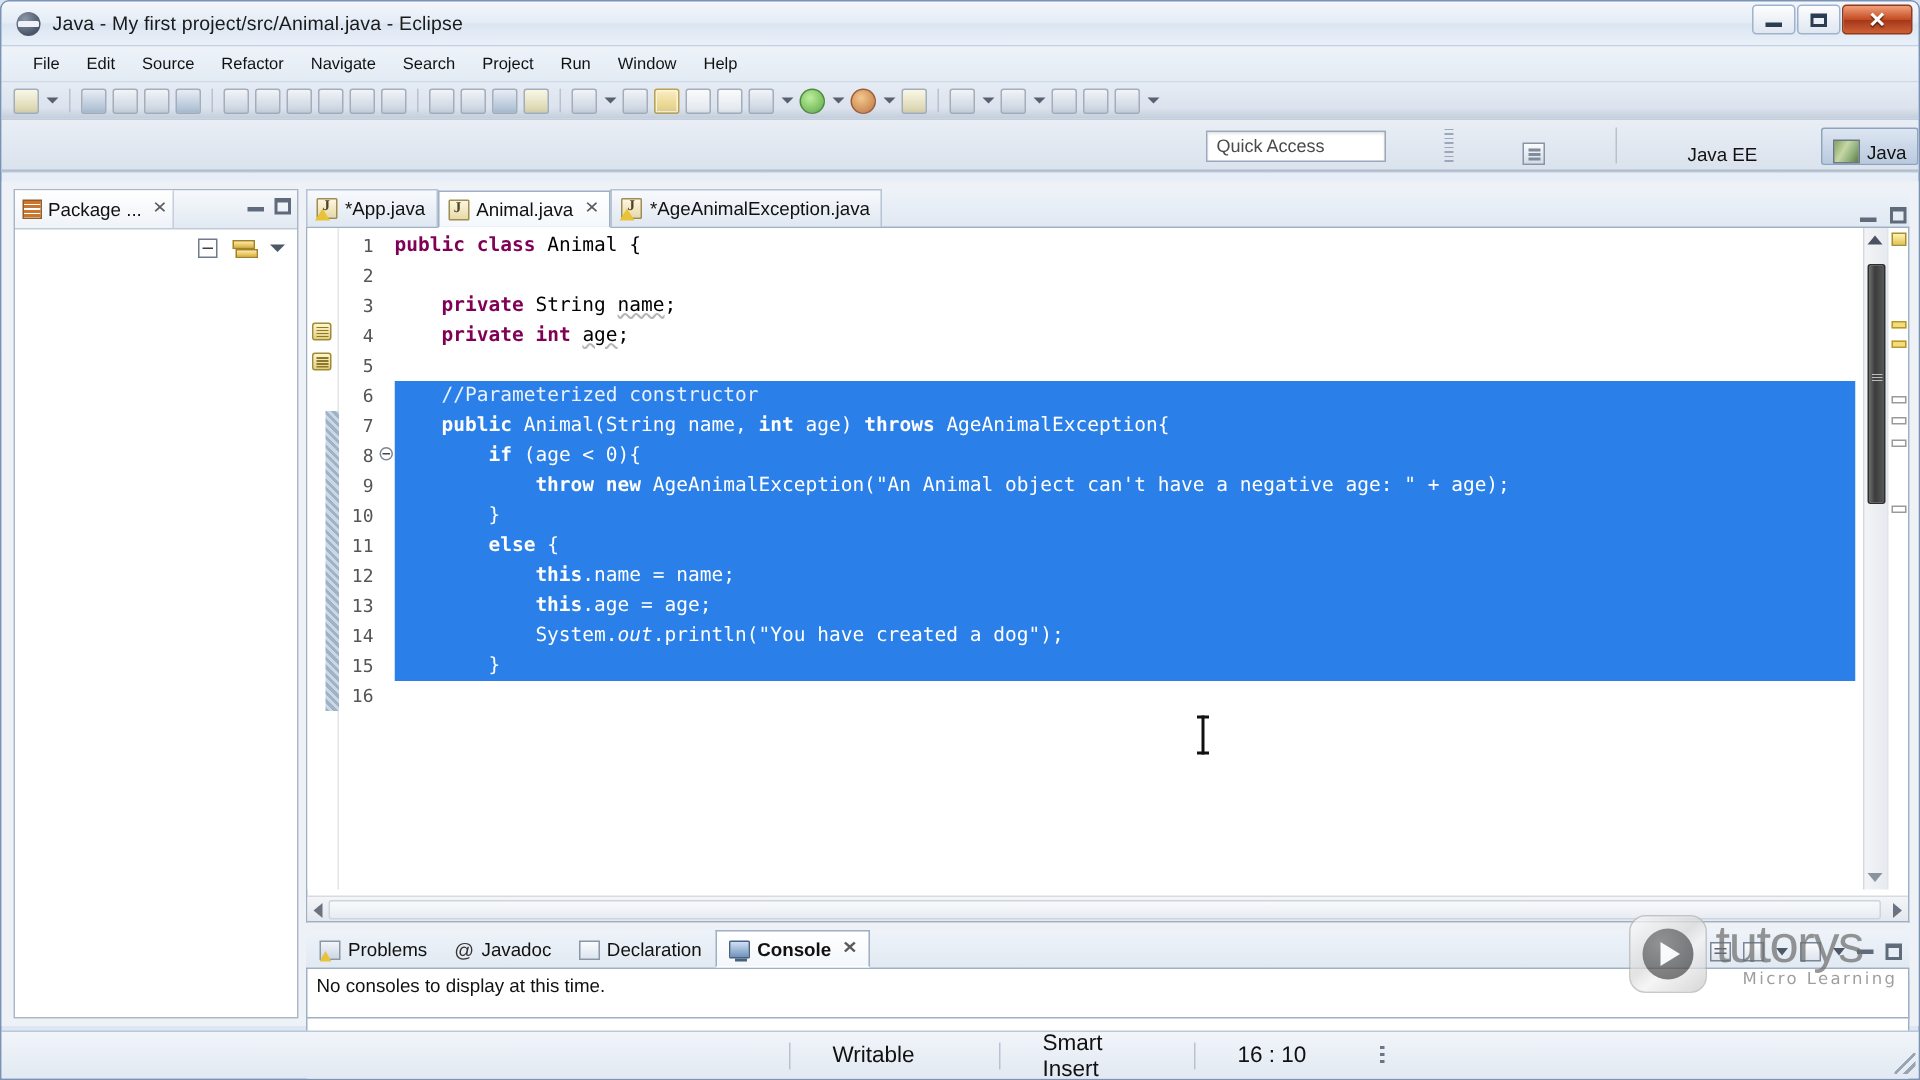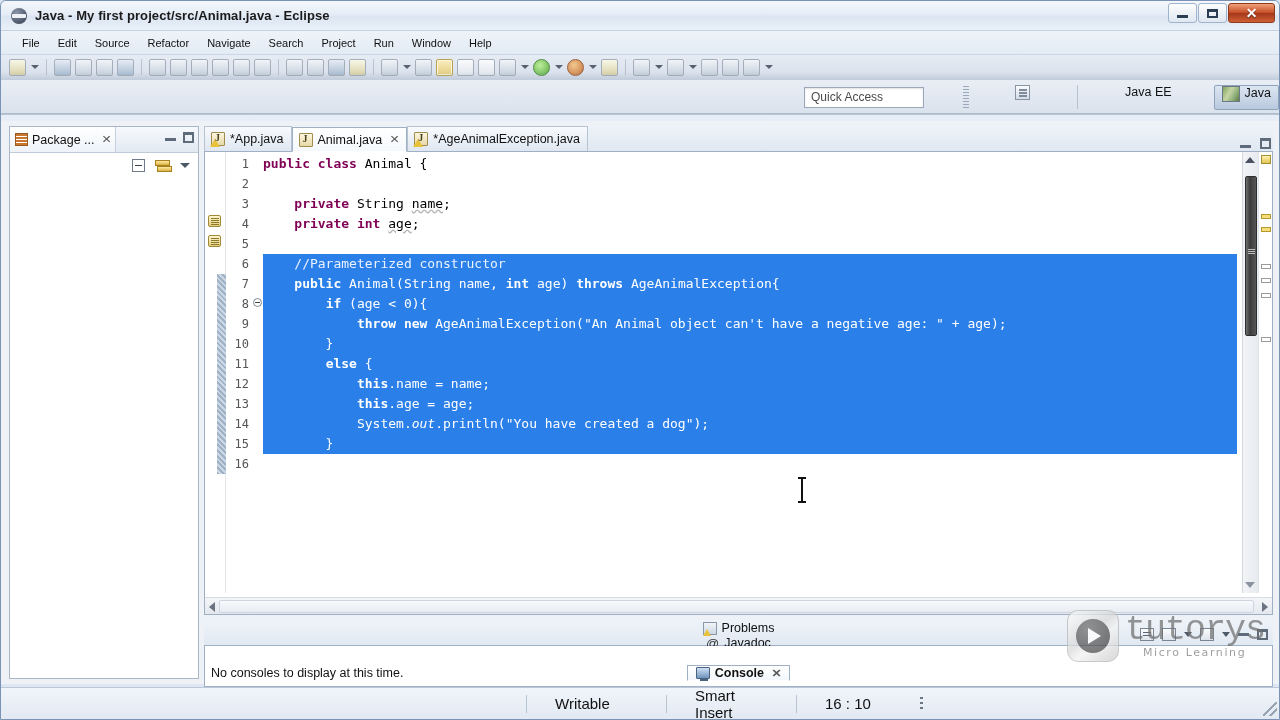--- a/index.html
+++ b/index.html
@@ -32,21 +32,21 @@
     width:16px; height:16px; margin-left:10px; margin-right:8px;
     border-radius:50%;
     background: radial-gradient(circle at 35% 30%, #8c97a8, #4a5568 70%);
     position:relative; flex:0 0 auto;
   }
   #win-icon:after {
     content:""; position:absolute; left:1px; top:6px; width:14px; height:4px;
     background:#eef2f7; border-radius:1px;
   }
   #win-title {
-    font-size:13px; color:#1a1a1a; letter-spacing:.1px; white-space:nowrap;font-weight:bold;
+    font-size:13px; color:#1a1a1a; letter-spacing:.1px; white-space:nowrap;
   }
   #win-buttons { position:absolute; right:4px; top:2px; display:flex; }
   .winbtn {
     width:29px; height:20px; margin-left:1px;
     border:1px solid #9fb3cc;
     background: linear-gradient(#fdfdfd,#dfe7f1);
     border-radius:3px;
     display:flex; align-items:center; justify-content:center;
   }
   .winbtn span { display:block; }
@@ -131,21 +131,21 @@
     font-size:12px; color:#4a4a4a;
     display:flex; align-items:center; padding-left:6px;
     box-shadow: inset 0 1px 2px rgba(0,0,0,.12);
   }
   #qa-handle {
     width:6px; height:23px; margin-right:4px;
     background: repeating-linear-gradient(to bottom,#9aa8ba 0 1px, transparent 1px 3px);
   }
   #persp-sep { width:1px; height:24px; background:#b7c2d1; margin:0 5px; }
   .persp-btn {
-    height:25px; display:flex; align-items:flex-start; padding:0 7px;
+    height:25px; display:flex; align-items:flex-end; padding:0 7px;
     font-size:12.5px; color:#111; gap:5px;
   }
   .persp-btn.sel {
     background: linear-gradient(#dde6f2,#b9c9de);
     border:1px solid #8fa3bd; border-radius:2px;
   }
   .persp-icon-open {
     width:15px; height:15px; border:1px solid #8a94a3;
     background:linear-gradient(#fafcff,#d3dce7);
     position:relative;
@@ -395,24 +395,23 @@
     position:absolute; left:14px; top:2px; width:1035px; height:13px;
     background: linear-gradient(#f8fafc,#e8ecf2);
     border:1px solid #cfd5de; border-radius:2px;
   }
 
   
   #console-view {
     position:absolute; left:203px; top:499px; width:1069px; height:59px;
   }
   #console-tabs {
-    height:26px; display:flex; align-items:center; position:relative;
+    height:26px; display:flex; align-items:flex-start; position:relative;
     background: linear-gradient(#eef3f9,#e1e9f2);
     border-bottom:1px solid #9fb0c4;
-    flex-direction:column;
   }
   .ctab {
     height:25px; display:flex; align-items:center; gap:5px; padding:0 8px;
     font-size:12.5px; color:#111;
     border:1px solid transparent; border-bottom:none;
   }
   .ctab.active {
     background: linear-gradient(#ffffff,#f3f7fb);
     border-color:#9fb0c4; border-bottom:1px solid #fff; margin-bottom:-1px;
     font-weight:bold; z-index:3;
@@ -431,21 +430,21 @@
   .ct-ico { width:14px; height:13px; border:1px solid #7b8694; background:linear-gradient(#fbfcfe,#dde4ec); }
   .ct-ico.scroll:after{content:"";display:block;margin:3px 0 0 2px;width:8px;height:1px;background:#5b6676;
     box-shadow:0 3px 0 #5b6676;}
   .ct-arrow { width:0;height:0;border-left:4px solid transparent;border-right:4px solid transparent;
     border-top:5px solid #4e5968; }
   .ct-min { width:11px; height:3px; background:#5f6b7a; }
   .ct-max { width:11px; height:11px; border:2px solid #5f6b7a; border-top-width:3px; }
   #console-body {
     position:absolute; left:0; top:26px; width:1069px; height:33px;
     background:#fff; border:1px solid #9fb0c4; border-top:none;
-    padding:20px 6px;
+    padding:4px 6px;
   }
   #console-text { font-size:12.5px; color:#111; }
 
   
   #bottom-white {
     position:absolute; left:203px; top:532px; width:1069px; height:156px;
     background:#fff; border:1px solid #9fb0c4; border-top:none;
   }
 
   
@@ -465,21 +464,21 @@
     background: radial-gradient(circle at 35% 30%, #6f6f6f, #3a3a3a);
     display:flex; align-items:center; justify-content:center;
   }
   #wm-play-tri {
     width:0;height:0;margin-left:3px;
     border-top:8px solid transparent; border-bottom:8px solid transparent;
     border-left:13px solid #fff;
   }
   #wm-text { display:flex; flex-direction:column; }
   #wm-title {
-    font-family:Liberation Mono, monospace;
+    font-family:Liberation Sans, sans-serif;
     font-size:35px; line-height:32px; color:#6e6e6e; letter-spacing:-1px;
   }
   #wm-sub {
     font-family:"DejaVu Sans", sans-serif;
     font-size:11px; letter-spacing:1.6px; color:#7a7a7a; margin-left:18px;
   }
 
   
   #statusbar {
     position:absolute; left:0; bottom:0; width:1280px; height:32px;

